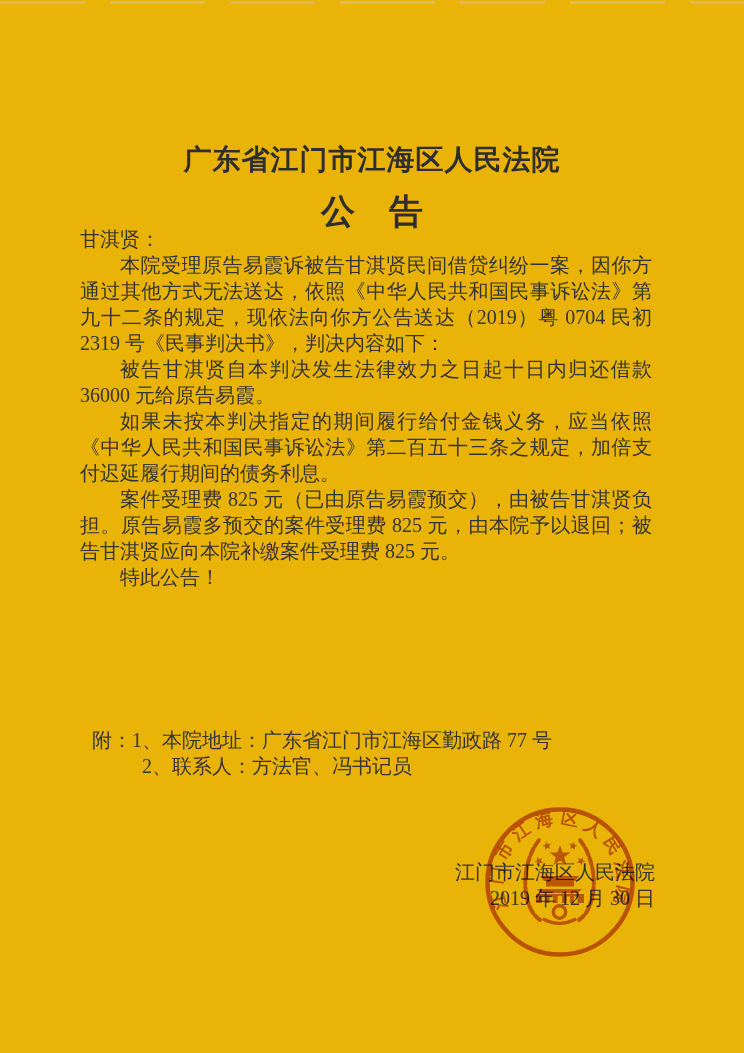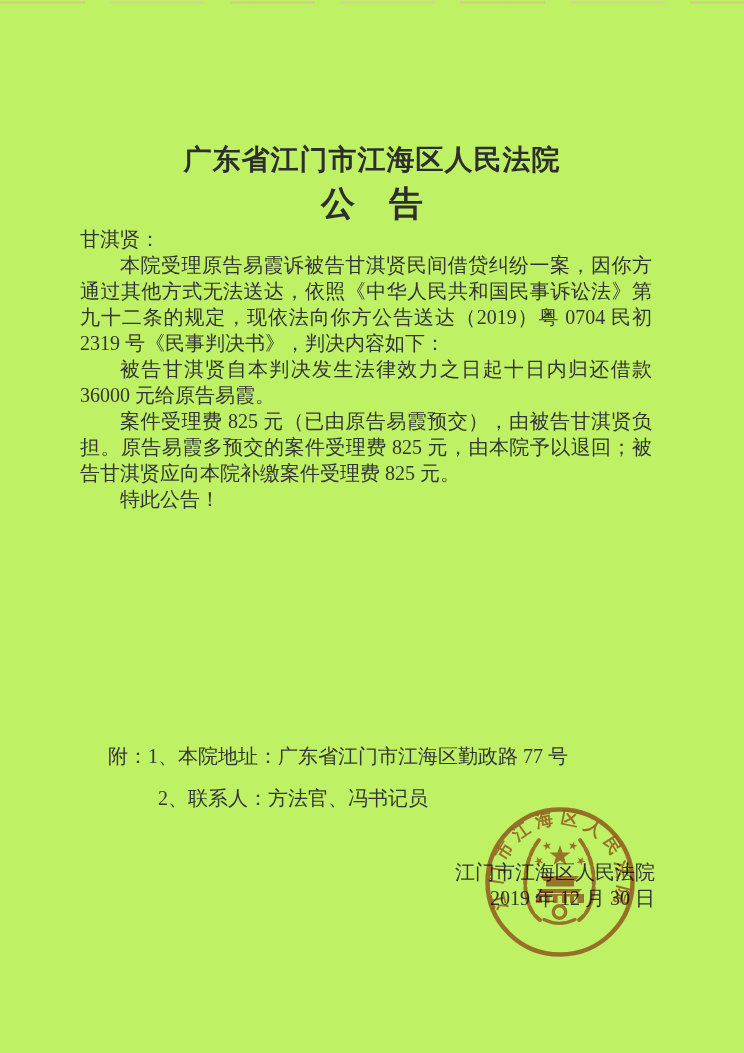--- a/index.html
+++ b/index.html
@@ -4,21 +4,21 @@
 <style>
   html, body {
     margin: 0;
     padding: 0;
     background: #ffffff;
   }
   .page {
     position: relative;
     width: 744px;
     height: 1053px;
-    background: #bef264;
+    background: #eab308;
     overflow: hidden;
     font-family: "Liberation Serif", "DejaVu Serif", serif;
     color: #343434;
   }
   .scan-artifact {
     position: absolute;
     top: 1px;
     left: 0;
     width: 744px;
     height: 3px;
@@ -36,21 +36,21 @@
     left: 0;
     width: 744px;
     text-align: center;
     font-size: 28px;
     font-weight: bold;
     letter-spacing: 1px;
     color: #2e2e2e;
   }
   .doc-title {
     position: absolute;
-    top: 181px;
+    top: 189px;
     left: 0;
     width: 744px;
     text-align: center;
     font-size: 34px;
     font-weight: bold;
     color: #2e2e2e;
   }
   .body-text {
     position: absolute;
     top: 226px;
@@ -72,21 +72,21 @@
   .attachment {
     position: absolute;
     top: 727px;
     left: 92px;
     width: 572px;
     font-size: 20px;
     line-height: 26px;
     color: #343434;
   }
   .attachment .att-line {
-    margin: 16px;
+    margin: 0;
   }
   .attachment .att-indented {
     padding-left: 50px;
   }
   .signature-block {
     position: absolute;
     top: 859px;
     right: 89px;
     width: 200px;
     font-size: 20px;
@@ -122,20 +122,21 @@
   <div class="scan-artifact"></div>
 
   <div class="court-title">广东省江门市江海区人民法院</div>
 
   <div class="doc-title">公　告</div>
 
   <div class="body-text">
     <p class="salutation">甘淇贤：</p>
     <p>本院受理原告易霞诉被告甘淇贤民间借贷纠纷一案，因你方通过其他方式无法送达，依照《中华人民共和国民事诉讼法》第九十二条的规定，现依法向你方公告送达（2019）粤 0704 民初 2319 号《民事判决书》，判决内容如下：</p>
     <p>被告甘淇贤自本判决发生法律效力之日起十日内归还借款 36000 元给原告易霞。</p>
+    <p>如果未按本判决指定的期间履行给付金钱义务，应当依照《中华人民共和国民事诉讼法》第二百五十三条之规定，加倍支付迟延履行期间的债务利息。</p>
     <p>案件受理费 825 元（已由原告易霞预交），由被告甘淇贤负担。原告易霞多预交的案件受理费 825 元，由本院予以退回；被告甘淇贤应向本院补缴案件受理费 825 元。</p>
     <p>特此公告！</p>
   </div>
 
   <div class="attachment">
     <div class="att-line"><span>附：</span><span>1、本院地址：广东省江门市江海区勤政路 77 号</span></div>
     <div class="att-line att-indented">2、联系人：方法官、冯书记员</div>
   </div>
 
   <div class="signature-block">

